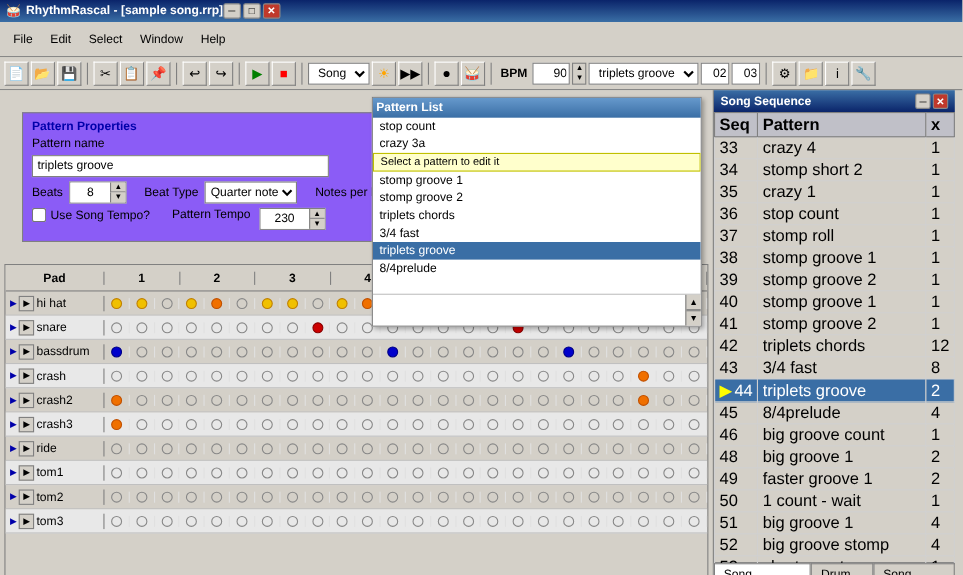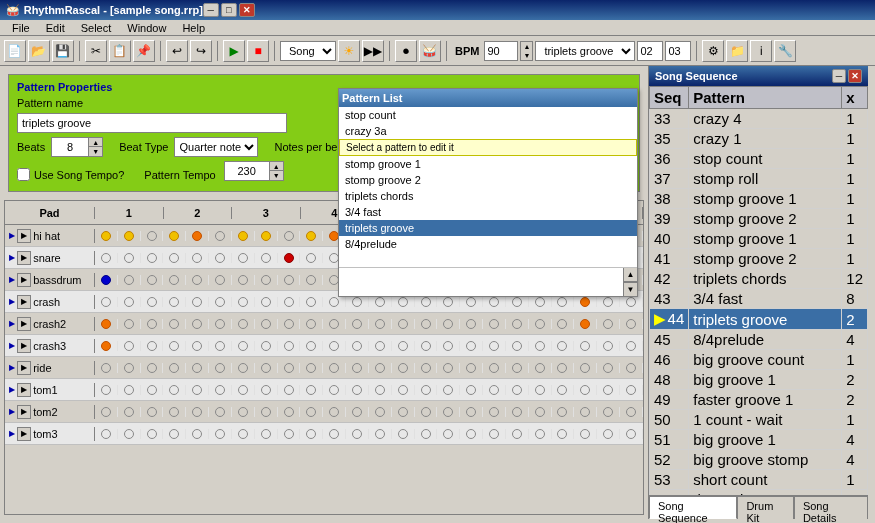--- a/index.html
+++ b/index.html
@@ -32,21 +32,21 @@
       cursor: pointer;
       color: #000;
     }
     .title-btn.min { background: #d4d0c8; }
     .title-btn.max { background: #d4d0c8; }
     .title-btn.close { background: #c0392b; color: white; }
 
     
     #menubar {
       background: #d4d0c8;
-      height: 16px;
+      height: 32px;
       display: flex;
       align-items: center;
       padding: 0 4px;
       border-bottom: 1px solid #808080;
     }
     .menu-item {
       padding: 2px 8px;
       cursor: pointer;
       font-size: 11px;
     }
@@ -82,50 +82,51 @@
       border: 1px solid #808080;
       padding: 0 4px;
       font-size: 11px;
     }
     .toolbar-label { font-size: 11px; margin: 0 3px; font-weight: bold; }
     .toolbar-input {
       width: 36px; height: 20px;
       border: 1px solid #808080;
       padding: 0 2px;
       font-size: 11px;
+      text-align: right;
     }
 
     
     #main {
       display: flex;
       height: calc(523px - 70px);
     }
 
     
     #left-panel {
       width: 648px;
       display: flex;
       flex-direction: column;
       background: #d4d0c8;
     }
 
     
     #pattern-props {
-      background: #84cc16;
+      background: #8b5cf6;
       padding: 6px 8px;
       border: 1px solid #808080;
-      margin: 8px;
+      margin: 20px;
     }
     #pattern-props-title {
       color: #0000aa;
       font-weight: bold;
       font-size: 11px;
       margin-bottom: 4px;
     }
-    .prop-row { display: flex; align-items: flex-end; gap: 8px; margin-bottom: 4px; }
+    .prop-row { display: flex; align-items: flex-start; gap: 8px; margin-bottom: 4px; }
     .prop-label { font-size: 11px; }
     .prop-input {
       height: 20px;
       border: 1px solid #808080;
       background: white;
       padding: 0 4px;
       font-size: 11px;
     }
     .prop-spin-group {
       display: flex; align-items: center; gap: 6px;
@@ -1325,20 +1326,25 @@
             <th style="width:24px;">x</th>
           </tr>
         </thead>
         <tbody id="seq-tbody">
         <tr>
               <td>33</td>
               <td>crazy 4</td>
               <td>1</td>
             </tr>
             <tr>
+              <td>34</td>
+              <td>stomp short 2</td>
+              <td>1</td>
+            </tr>
+            <tr>
               <td>35</td>
               <td>crazy 1</td>
               <td>1</td>
             </tr>
             <tr>
               <td>36</td>
               <td>stop count</td>
               <td>1</td>
             </tr>
             <tr>

